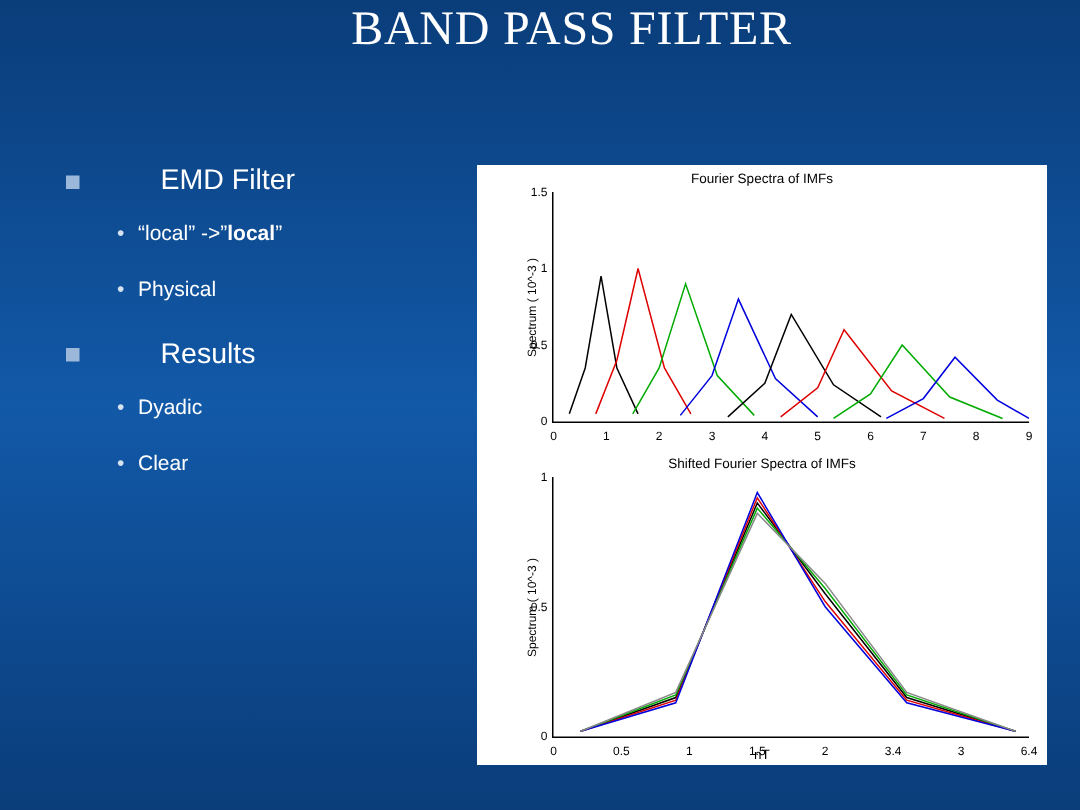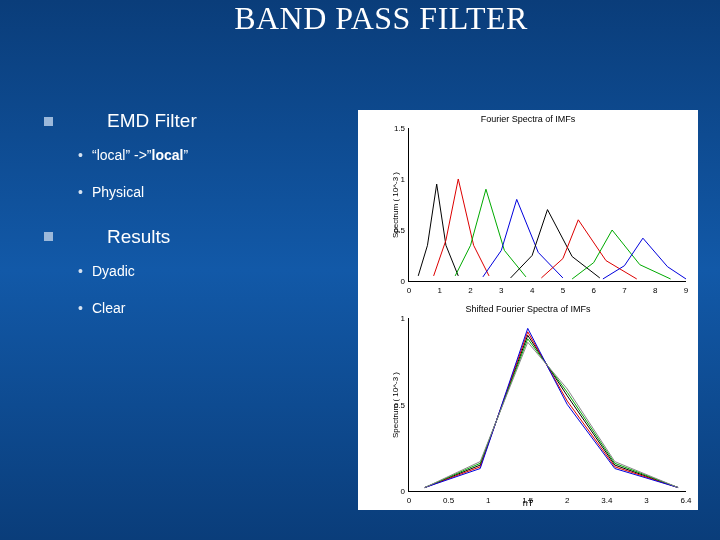--- a/index.html
+++ b/index.html
@@ -59,21 +59,21 @@
     top: 0;
     color: #d6e2f0;
   }
   .bold { font-weight: bold; }
 
   
   .charts {
     position: absolute;
     right: 22px;
     top: 110px;
-    width: 340px;
+    width: 380px;
     height: 400px;
     background: #fff;
     color: #000;
     font-family: Arial, sans-serif;
   }
   .chart {
     position: relative;
     width: 100%;
   }
   .chart-top { height: 190px; }

